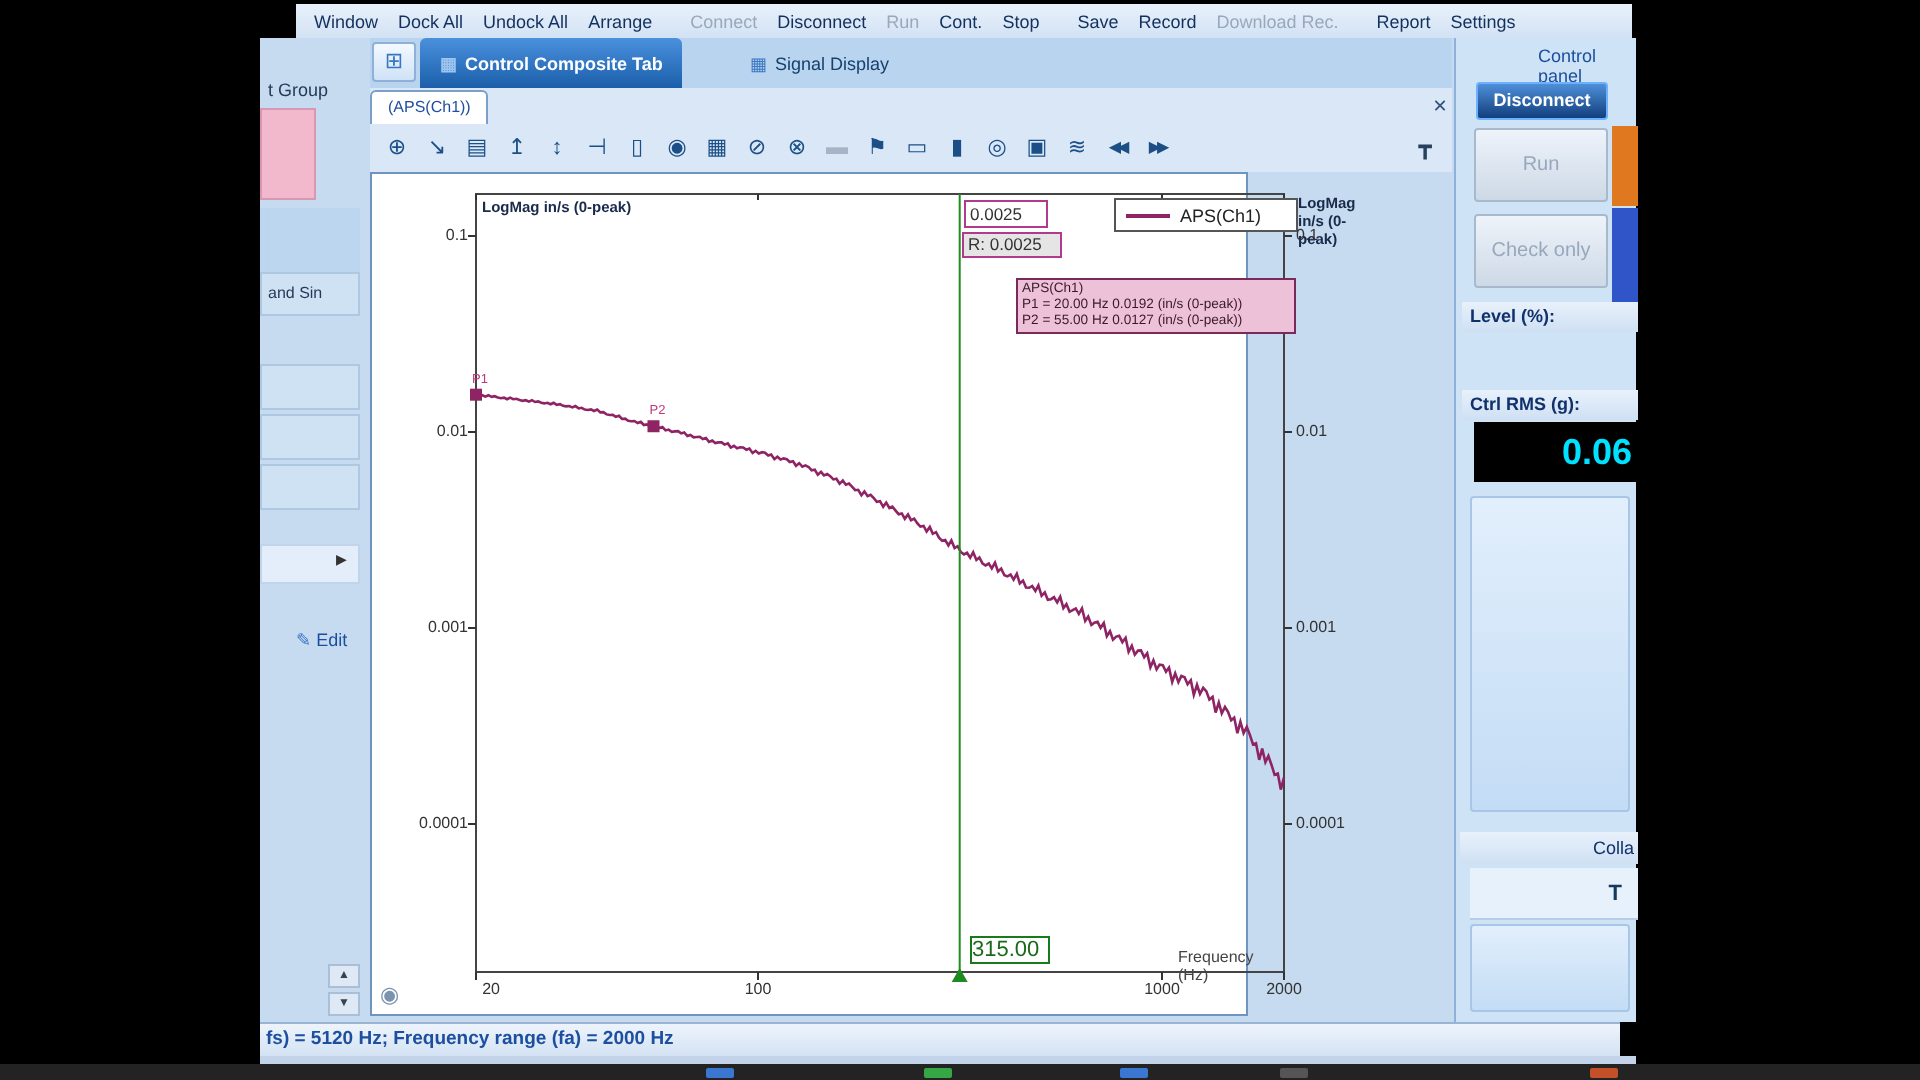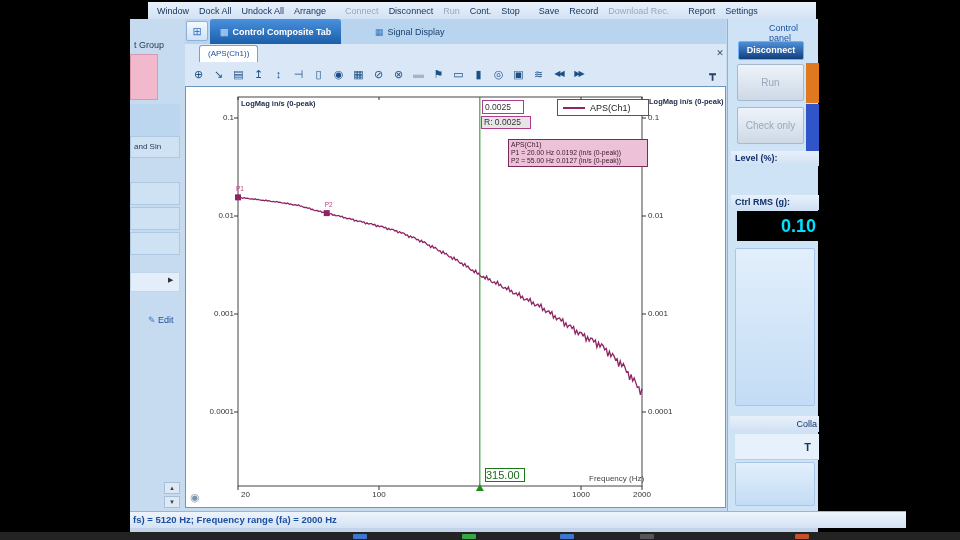--- a/index.html
+++ b/index.html
@@ -27,35 +27,35 @@
   .tab { height:25px; display:flex; align-items:center; gap:4px; padding:0 10px; font-size:9px; }
   #tab-active { position:absolute; left:210px; top:19px;
     background:linear-gradient(#4a90dd,#1b5faa); color:#fff; font-weight:bold;
     border-radius:3px 3px 0 0; }
   #tab-inactive { position:absolute; left:365px; top:19px; color:#16406e; }
   .tab-ico { font-size:9px; color:#9cc4ef; }
   #tab-inactive .tab-ico { color:#3a76c4; }
 
   
   #subtabstrip { left:185px; top:44px; width:541px; height:18px; background:#d9e7f7; }
-  #subtab { left:199px; top:45px; height:32px; padding:0 8px; background:#fff;
+  #subtab { left:185px; top:45px; height:32px; padding:0 8px; background:#fff;
     border:1px solid #7aa0c8; border-bottom:none; border-radius:3px 3px 0 0;
     font-size:8px; color:#1f4e9e; line-height:15px; }
   #chart-close { left:714px; top:47px; width:12px; height:12px; font-size:9px;
     color:#35527a; text-align:center; line-height:12px; }
   #toolbar { left:185px; top:62px; width:541px; height:24px; background:#d9e7f7;
     display:flex; align-items:center; gap:3px; padding:0 5px; }
   .tb-ico { width:17px; height:17px; text-align:center; line-height:16px; font-size:11px;
     color:#1b4f86; }
   .tb-ico.disabled { color:#a5b4c6; }
   .tb-ico.small { font-size:8px; letter-spacing:-2px; }
   #pin-ico { margin-left:auto; color:#27415f; }
 
   
-  #chartbox { left:185px; top:86px; width:541px; height:422px; background:#fff;
+  #chartbox { left:185px; top:86px; width:439px; height:422px; background:#fff;
     border:1px solid #6f94bd; }
   #chartbox .lab { position:absolute; font-size:8px; color:#333; }
   .axtitle { font-weight:bold; color:#1a2a4a !important; font-size:7.5px !important; }
   #rms-box { position:absolute; left:46px; top:21px; padding:1px 3px; background:#fff;
     border:1px solid #333; font-size:7.5px; font-weight:bold; color:#3a2a7a; white-space:nowrap; }
   #legend { position:absolute; left:371px; top:12px; width:92px; height:17px; background:#fff;
     border:1px solid #555; display:flex; align-items:center; gap:5px; padding:0 5px; }
   #legend .line { width:22px; height:0; border-top:2px solid #8e2464; }
   #legend .txt { font-size:9px; color:#222; }
   #cur-val { position:absolute; left:296px; top:13px; width:42px; height:14px; background:#fff;
@@ -110,21 +110,21 @@
     overflow:hidden; white-space:nowrap; }
   #lp-arrowrow { left:130px; top:272px; width:50px; height:20px; background:#e4eefa;
     border:1px solid #c0d4ea; }
   #lp-arrow { left:168px; top:276px; font-size:7px; color:#333; }
   #lp-edit { left:148px; top:315px; font-size:9px; color:#1b4f9e; }
   #lp-edit .pen { color:#3a76c4; font-size:9px; }
   .lp-scroll { left:164px; width:16px; height:12px; background:#dfe9f6; border:1px solid #a9bfd8;
     font-size:6px; color:#345; text-align:center; line-height:11px; }
 
   
-  #statusbar { left:130px; top:511px; width:776px; height:17px;
+  #statusbar { left:130px; top:511px; width:680px; height:17px;
     background:linear-gradient(#eef4fc,#d3e2f3); border-top:1px solid #9ab4d4;
     font-size:9.5px; font-weight:bold; color:#1c4fa0; line-height:16px; padding-left:3px;
     overflow:hidden; white-space:nowrap; }
   #understrip { left:130px; top:528px; width:688px; height:4px; background:#c3d4ea; }
   #taskbar { left:0; top:532px; width:960px; height:8px; background:#232323; }
   .tk-dot { position:absolute; top:2px; width:14px; height:5px; border-radius:1px; }
 </style>
 </head>
 <body>
 
@@ -263,21 +263,21 @@
     <div id="cp-title">Control panel</div>
     <div id="btn-disconnect" class="cp-btn">Disconnect</div>
     <div id="btn-run" class="cp-btn">Run</div>
     <div id="btn-check" class="cp-btn">Check only</div>
     <div id="blk-orange"></div>
     <div id="blk-blue"></div>
 
     <div class="cp-strip" style="top:132px">Level (%):</div>
 
     <div class="cp-strip" style="top:176px">Ctrl RMS (g):</div>
-    <div id="disp-rms" class="cp-display">0.10</div>
+    <div id="disp-rms" class="cp-display">0.06</div>
 
     <div class="cp-panel" style="top:229px;height:158px"></div>
     <div id="cp-collapse">Colla</div>
     <div id="cp-trow">T</div>
     <div class="cp-panel" style="top:443px;height:44px"></div>
   </div>
 
   <div id="lp-group" class="lp">t Group</div>
   <div id="lp-pink" class="lp"></div>
   <div id="lp-blue" class="lp"></div>

